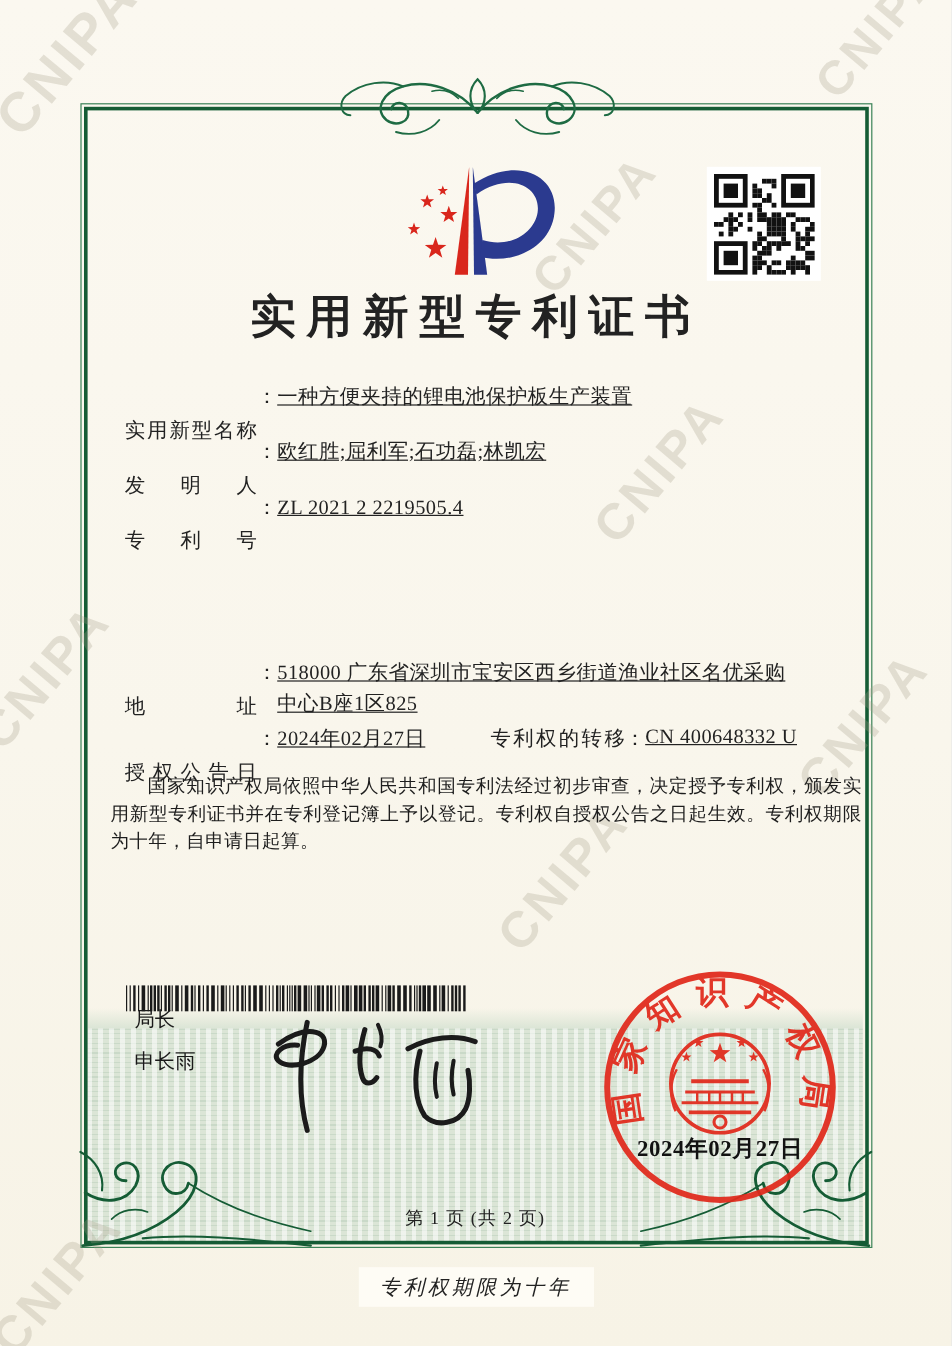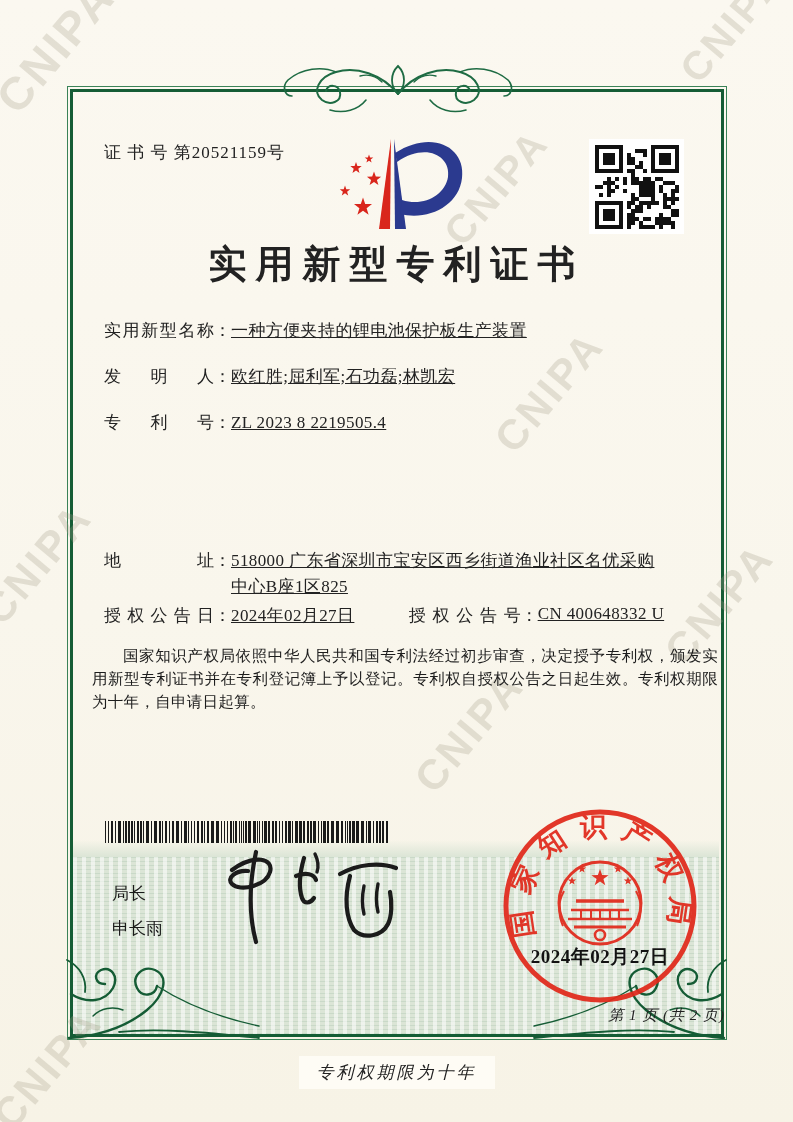--- a/index.html
+++ b/index.html
@@ -20,39 +20,39 @@
       background:linear-gradient(180deg,rgba(219,229,214,0),#dbe5d6);}
   .orn{position:absolute;z-index:3;}
   
   .cert-no{position:absolute;left:104px;top:141px;font-size:17px;letter-spacing:1px;z-index:4;}
   .logo{position:absolute;left:328px;top:129px;z-index:4;}
   .qrbox{position:absolute;left:589px;top:139px;width:95px;height:95px;background:#fff;z-index:4;
          display:flex;align-items:center;justify-content:center;}
   .title{position:absolute;left:0;top:239px;width:100%;text-align:center;font-size:38px;font-weight:bold;
          letter-spacing:9px;z-index:4;}
   .frow{position:absolute;left:104px;font-size:17px;line-height:26px;z-index:4;white-space:nowrap;}
-  .flabel{display:inline-block;width:110px;text-align:justify;text-align-last:justify;vertical-align:top;}
+  .flabel{display:inline-block;width:110px;text-align:justify;text-align-last:justify;vertical-align:top;margin-top:28px;}
   .fcolon{display:inline-block;width:17px;vertical-align:top;}
   .fvalue{display:inline-block;vertical-align:top;letter-spacing:.4px;text-decoration:underline;}
   .fvalue.addr{width:438px;white-space:normal;}
   .grant{position:absolute;left:104px;top:604px;font-size:17px;z-index:4;white-space:nowrap;}
   .gpair2{margin-left:50px;}
   .glabel2{display:inline-block;width:112px;text-align:justify;text-align-last:justify;vertical-align:top;}
   .paras{position:absolute;left:92px;top:644px;width:626px;font-size:15.5px;line-height:23px;
          text-align:justify;letter-spacing:.3px;z-index:4;color:#1d1d1d;}
   .paras p{margin:0;text-indent:2em;}
   .barcode{position:absolute;left:105px;top:821px;z-index:4;}
-  .signer{position:absolute;left:112px;top:876px;font-family:"Liberation Sans","DejaVu Sans",sans-serif;
+  .signer{position:absolute;left:112px;top:832px;font-family:"Liberation Sans","DejaVu Sans",sans-serif;
           font-size:17px;line-height:35px;z-index:4;color:#1a1a1a;}
   .sig{position:absolute;left:212px;top:846px;z-index:5;}
   .seal{position:absolute;left:500px;top:806px;width:200px;height:200px;z-index:5;opacity:.93;}
   .sealdate{position:absolute;left:500px;top:944px;width:200px;text-align:center;font-size:19px;
             font-weight:bold;color:#121212;letter-spacing:.5px;z-index:6;}
-  .pagenum{position:absolute;left:67px;top:1006px;width:658px;text-align:right;font-size:15px;
-           font-style:italic;z-index:4;letter-spacing:1px;}
+  .pagenum{position:absolute;left:67px;top:1006px;width:658px;text-align:center;font-size:15px;
+           z-index:4;letter-spacing:1px;}
   .note{position:absolute;left:50%;top:1056px;transform:translateX(-50%);background:#fefcf5;
         padding:5px 18px;font-size:17px;font-style:italic;letter-spacing:3px;z-index:4;white-space:nowrap;}
 </style>
 </head>
 <body>
 
 <div class="page">
 
   <span class="wm" style="left:-22px;top:20px;font-size:46px;">CNIPA</span>
   <span class="wm" style="left:664px;top:2px;font-size:40px;">CNIPA</span>
@@ -93,21 +93,20 @@
     <g stroke="#155c35" fill="none" stroke-width="2.4" stroke-linecap="round">
       <path d="M6 100 C34 98 62 90 84 72 C102 57 106 38 92 32 C80 27 68 38 74 50 C79 60 92 58 94 48"></path>
       <path d="M8 56 C24 66 42 64 50 50 C56 38 48 28 38 32 C30 36 32 46 42 46"></path>
       <path d="M4 22 C16 28 24 40 22 54" stroke-width="1.8"></path>
       <path d="M56 94 C96 90 140 94 196 100" stroke-width="1.8"></path>
       <path d="M94 48 C122 66 158 80 196 88" stroke-width="1.4"></path>
       <path d="M30 78 C38 70 50 68 60 72" stroke-width="1.4"></path>
     </g>
   </svg>
 
-  <div class="cert-no">证 书 号 第20521159号</div>
 
   <svg class="logo" width="152" height="116" viewBox="0 0 152 116">
     <polygon points="63,10 51,100 62,100" fill="#d9261c"></polygon>
     <polygon points="66,10 67,100 78,100" fill="#2b3a8f"></polygon>
     <path d="M67 24 C104 0 138 18 134 49 C131 77 100 92 72 85 L74 71 C96 78 117 66 120 48 C123 27 98 13 69 33 Z" fill="#2b3a8f"></path>
     <g id="logo-stars" fill="#d9261c">
         <polygon points="41.0,25.5 42.1,28.5 45.3,28.6 42.7,30.6 43.6,33.6 41.0,31.8 38.4,33.6 39.3,30.6 36.7,28.6 39.9,28.5"></polygon>
         <polygon points="28.0,33.0 29.4,37.1 33.7,37.1 30.3,39.7 31.5,43.9 28.0,41.4 24.5,43.9 25.7,39.7 22.3,37.1 26.6,37.1"></polygon>
         <polygon points="46.0,42.5 47.8,47.6 53.1,47.7 48.9,50.9 50.4,56.1 46.0,53.0 41.6,56.1 43.1,50.9 38.9,47.7 44.2,47.6"></polygon>
         <polygon points="17.0,56.5 18.3,60.2 22.2,60.3 19.1,62.7 20.2,66.4 17.0,64.2 13.8,66.4 14.9,62.7 11.8,60.3 15.7,60.2"></polygon>
@@ -254,29 +253,29 @@
 
   <div class="title">实用新型专利证书</div>
 
   <div class="frow" style="top:318px">
     <span class="flabel">实用新型名称</span><span class="fcolon">：</span><span class="fvalue">一种方便夹持的锂电池保护板生产装置</span>
   </div>
   <div class="frow" style="top:364px">
     <span class="flabel">发明人</span><span class="fcolon">：</span><span class="fvalue">欧红胜;屈利军;石功磊;林凯宏</span>
   </div>
   <div class="frow" style="top:410px">
-    <span class="flabel">专利号</span><span class="fcolon">：</span><span class="fvalue">ZL 2023 8 2219505.4</span>
+    <span class="flabel">专利号</span><span class="fcolon">：</span><span class="fvalue">ZL 2021 2 2219505.4</span>
   </div>
   <div class="frow" style="top:548px">
     <span class="flabel">地址</span><span class="fcolon">：</span><span class="fvalue addr">518000 广东省深圳市宝安区西乡街道渔业社区名优采购中心B座1区825</span>
   </div>
 
   <div class="grant">
     <span class="gpair"><span class="flabel">授权公告日</span><span class="fcolon">：</span><span class="fvalue">2024年02月27日</span></span>
-    <span class="gpair gpair2"><span class="glabel2">授权公告号</span><span class="fcolon">：</span><span class="fvalue">CN 400648332 U</span></span>
+    <span class="gpair gpair2"><span class="glabel2">专利权的转移</span><span class="fcolon">：</span><span class="fvalue">CN 400648332 U</span></span>
   </div>
 
   <div class="paras">
     <p>国家知识产权局依照中华人民共和国专利法经过初步审查，决定授予专利权，颁发实用新型专利证书并在专利登记簿上予以登记。专利权自授权公告之日起生效。专利权期限为十年，自申请日起算。</p>
   </div>
 
   <svg class="barcode" id="barcode-svg" width="286" height="22" viewBox="0 0 286 22">
       <rect x="0" y="0" width="1" height="22" fill="#1a1a1a"></rect>
       <rect x="3" y="0" width="1" height="22" fill="#1a1a1a"></rect>
       <rect x="6" y="0" width="2" height="22" fill="#1a1a1a"></rect>

